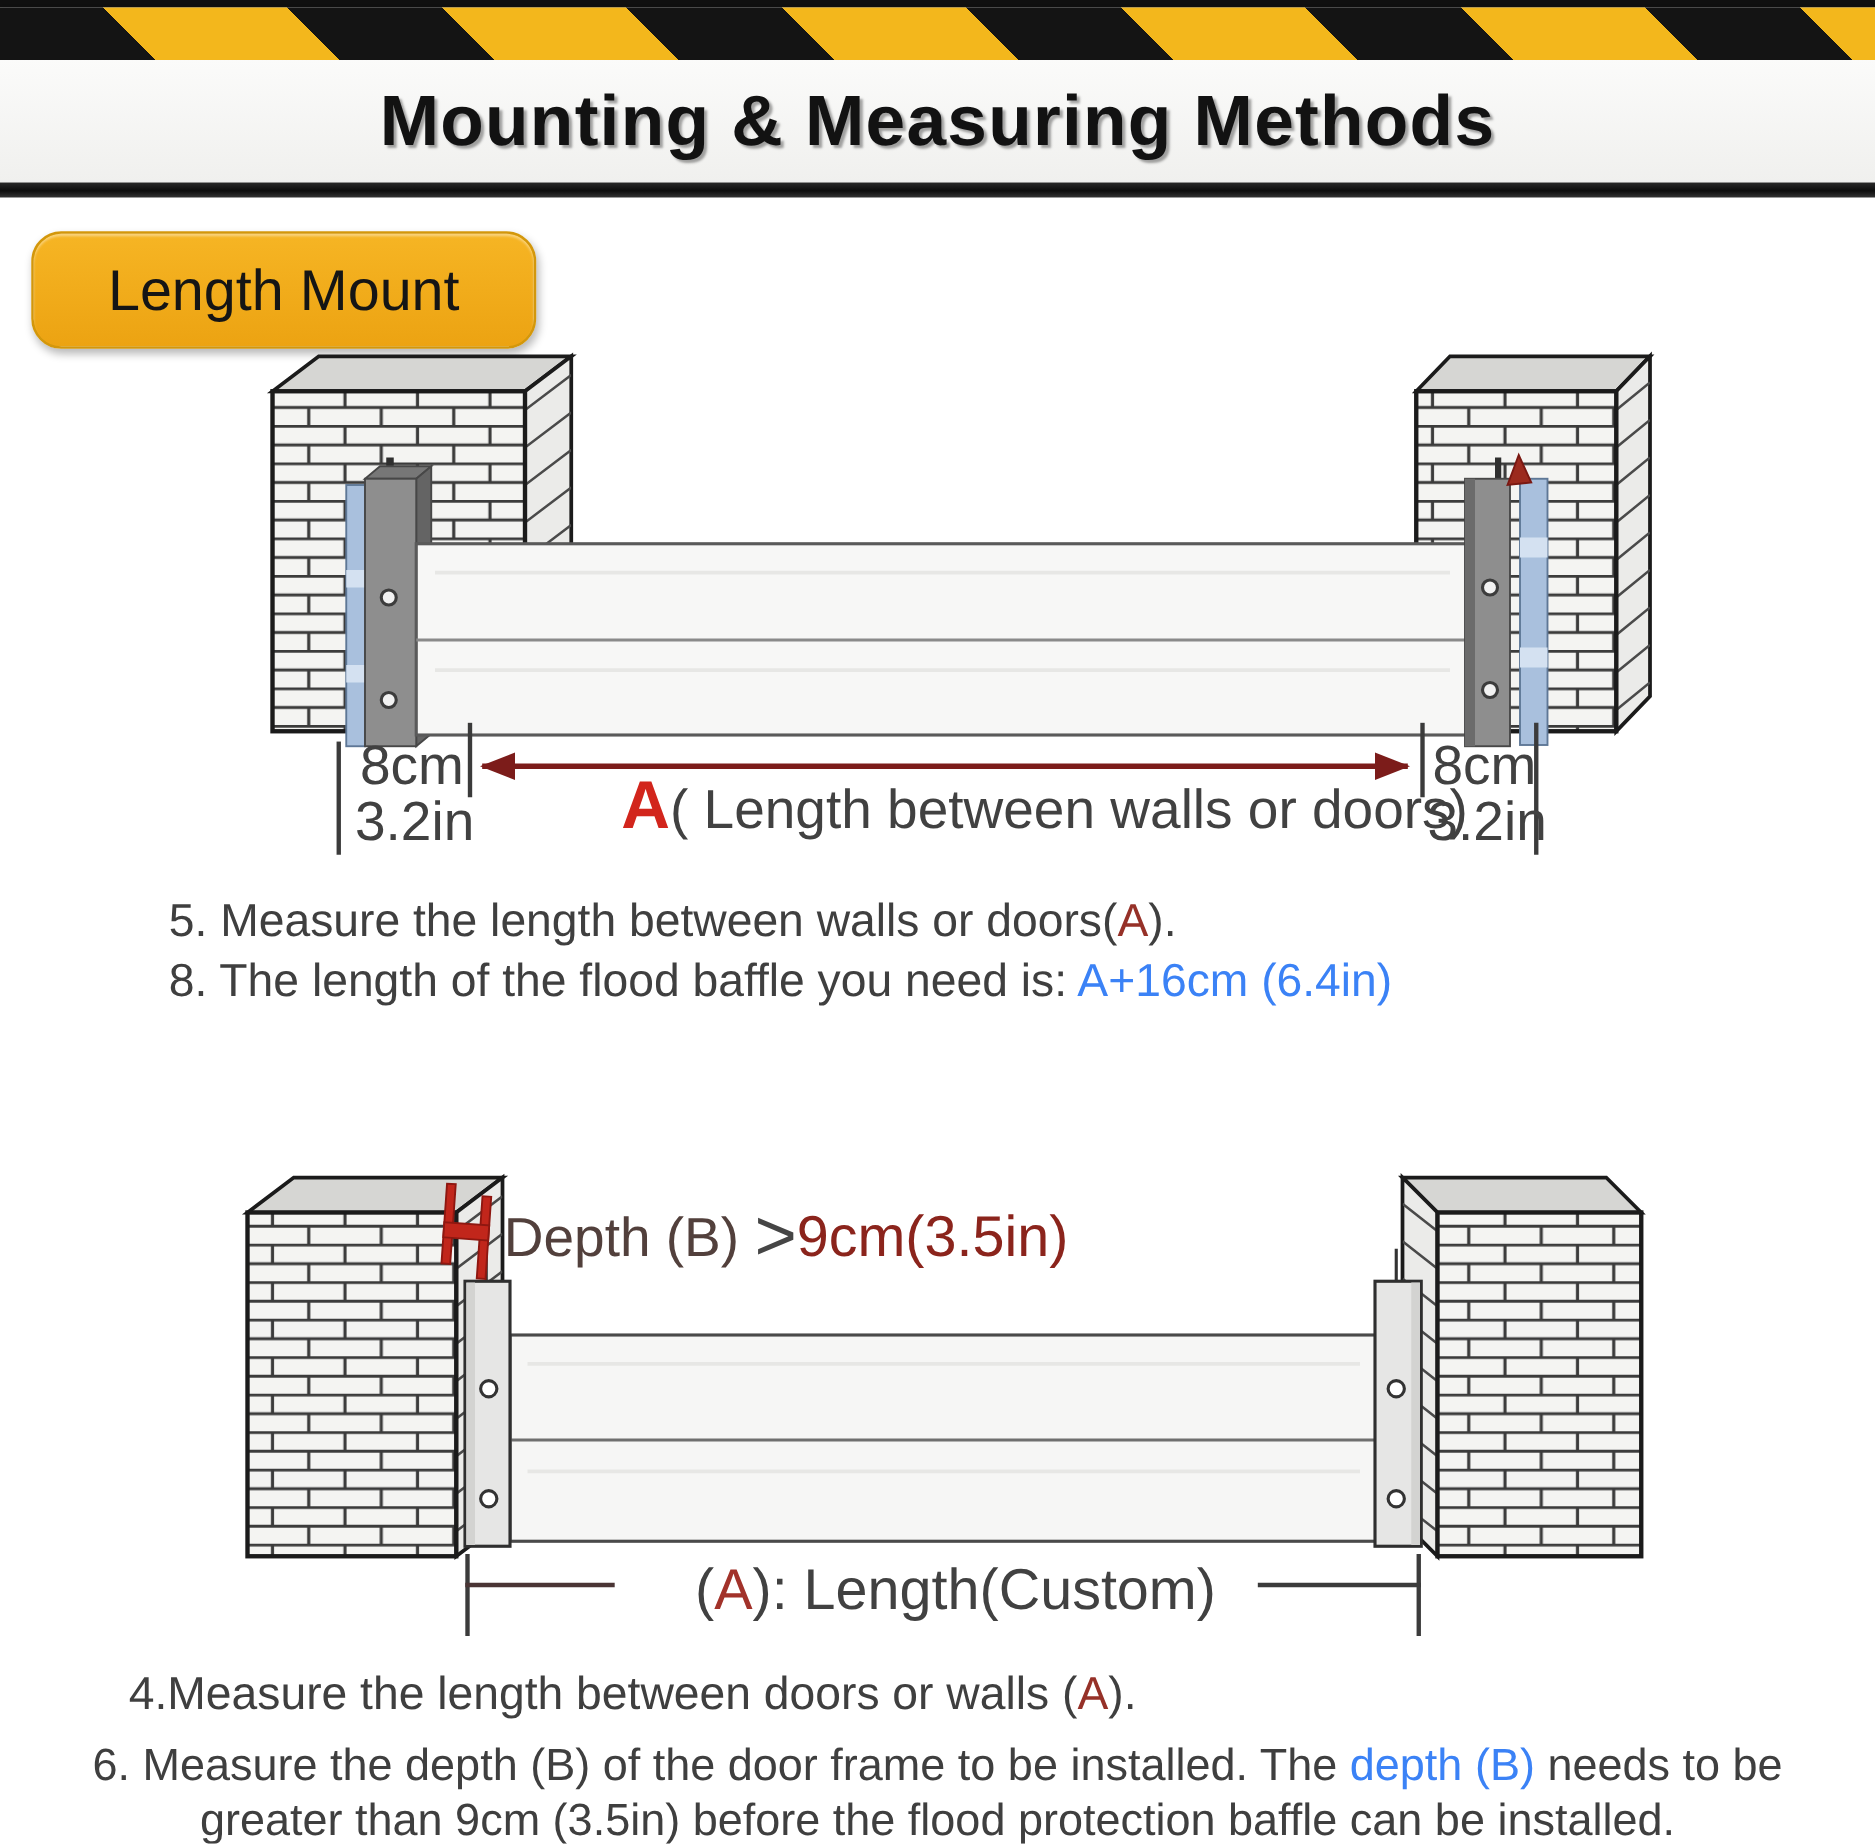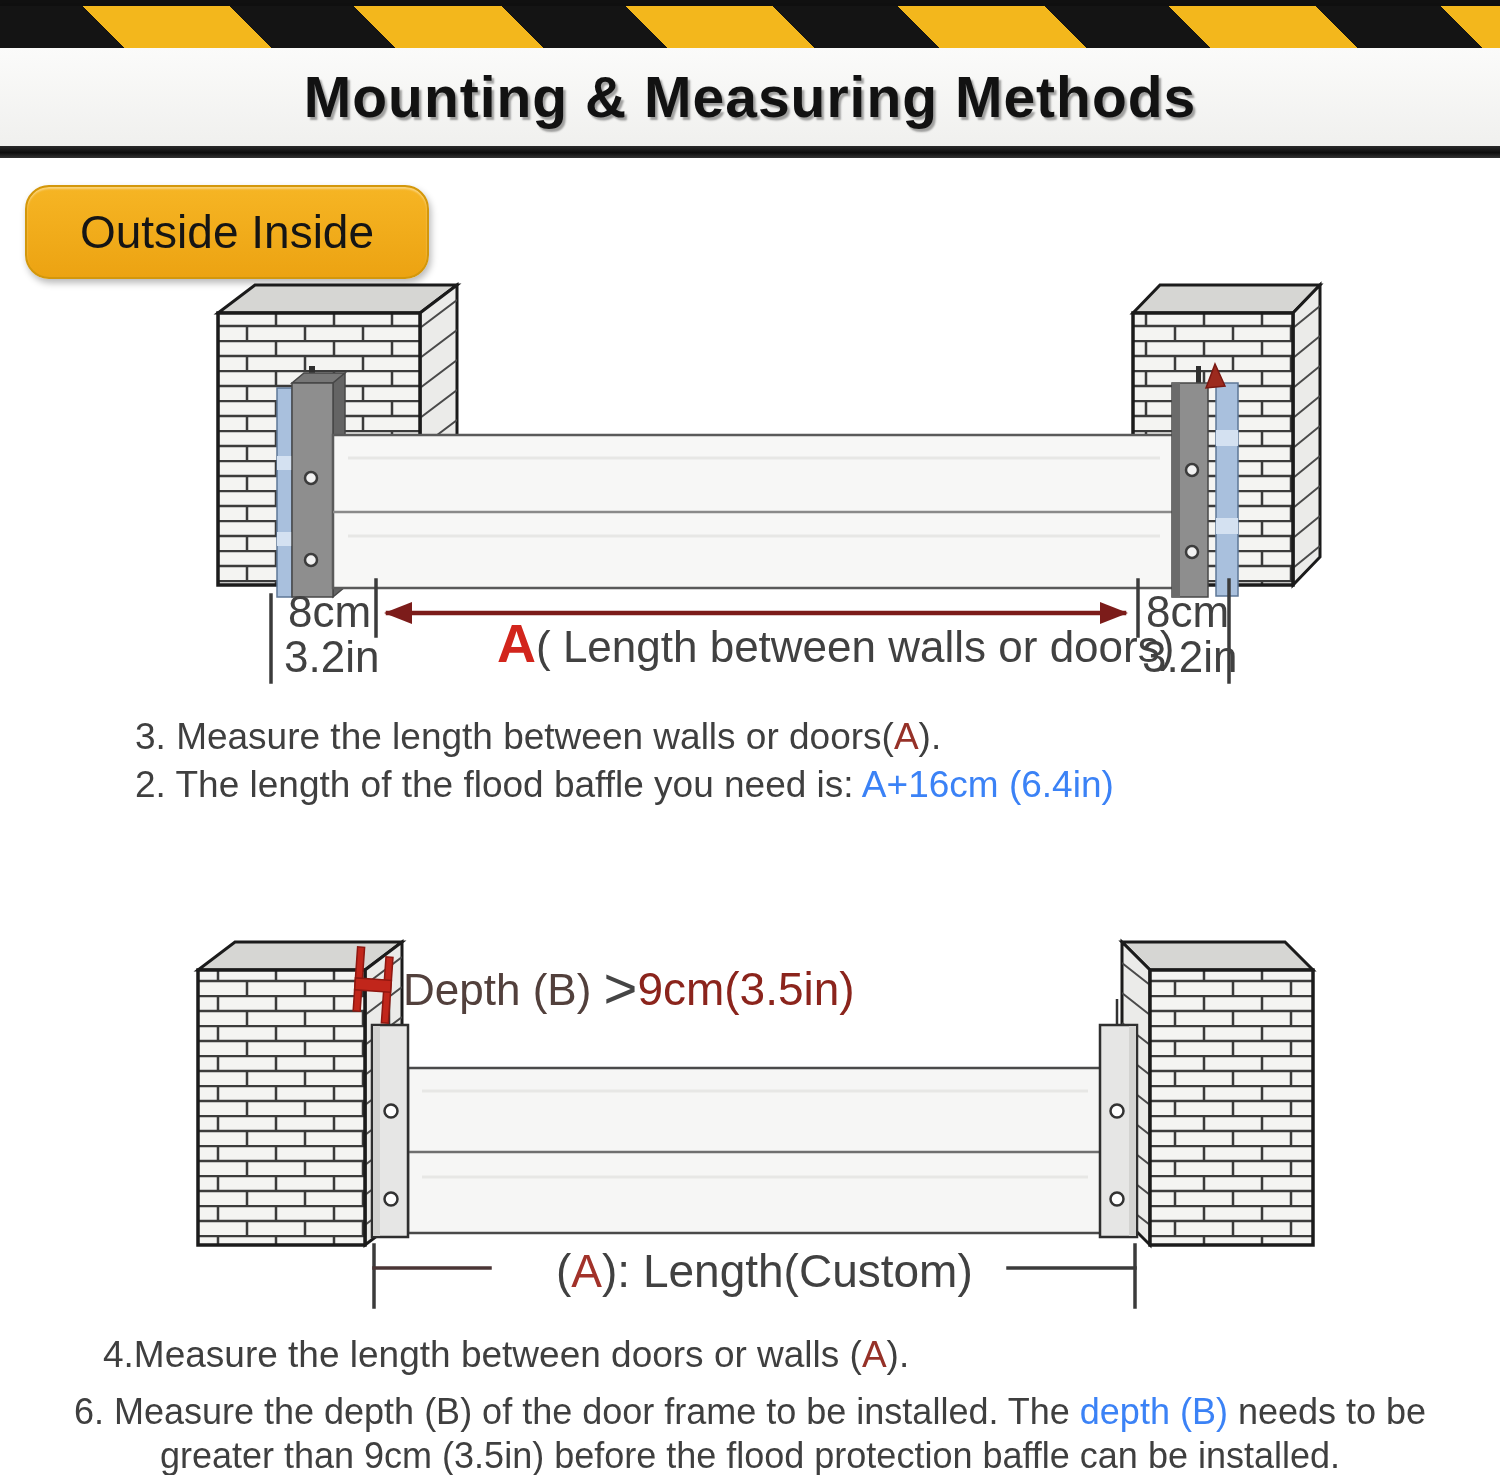--- a/index.html
+++ b/index.html
@@ -64,21 +64,21 @@
 <div class="page">
 
   <div class="top-edge"></div>
   <div class="stripe"></div>
   <div class="title-band">
     <span class="title">Mounting &amp; Measuring Methods</span>
   </div>
   <div class="title-underbar"></div>
 
   <div class="mount-btn btn-outside">
-    <span>Outside Inside</span>
+    <span>Length Mount</span>
   </div>
 
   <svg class="diagram" style="top:280px" width="1500" height="430" viewBox="0 0 1500 430">
     <defs>
       <pattern id="brickA" width="58" height="30" patternUnits="userSpaceOnUse">
         <rect width="58" height="30" fill="#f4f4f2"></rect>
         <path d="M0 1 H58 M0 16 H58 M44 1 V16 M15 16 V30" stroke="#3b3b3b" stroke-width="2.5" fill="none"></path>
       </pattern>
       <clipPath id="sideClipL">
           <polygon points="420,33 457,5 457,277 420,305"></polygon>
@@ -146,22 +146,22 @@
       <polygon points="384,333 412,322 412,344" fill="#7c1c1a"></polygon>
       <polygon points="1128,333 1100,322 1100,344" fill="#7c1c1a"></polygon>
       <text x="288" y="347" class="measure-txt">8cm</text>
       <text x="284" y="392" class="measure-txt">3.2in</text>
       <text x="1146" y="347" class="measure-txt">8cm</text>
       <text x="1142" y="392" class="measure-txt">3.2in</text>
       <text x="497" y="382"><tspan class="span-letter">A</tspan><tspan class="span-label">( Length between walls or doors)</tspan></text>
     </g>
   </svg>
 
-  <p class="steps o-step1"><span>3. Measure the length between walls or doors(</span><span class="red-letter">A</span><span>).</span></p>
-  <p class="steps o-step2"><span>2. The length of the flood baffle you need is: </span><span class="red-formula">A+16cm (6.4in)</span></p>
+  <p class="steps o-step1"><span>5. Measure the length between walls or doors(</span><span class="red-letter">A</span><span>).</span></p>
+  <p class="steps o-step2"><span>8. The length of the flood baffle you need is: </span><span class="red-formula">A+16cm (6.4in)</span></p>
 
 
   <svg class="diagram" style="top:935px" width="1500" height="375" viewBox="0 0 1500 375">
     <defs>
       <pattern id="brickB" width="58" height="30" patternUnits="userSpaceOnUse">
         <rect width="58" height="30" fill="#f4f4f2"></rect>
         <path d="M0 1 H58 M0 16 H58 M44 1 V16 M15 16 V30" stroke="#3b3b3b" stroke-width="2.5" fill="none"></path>
       </pattern>
       <clipPath id="sideClipL2">
           <polygon points="365,35 402,7 402,282 365,310"></polygon>

